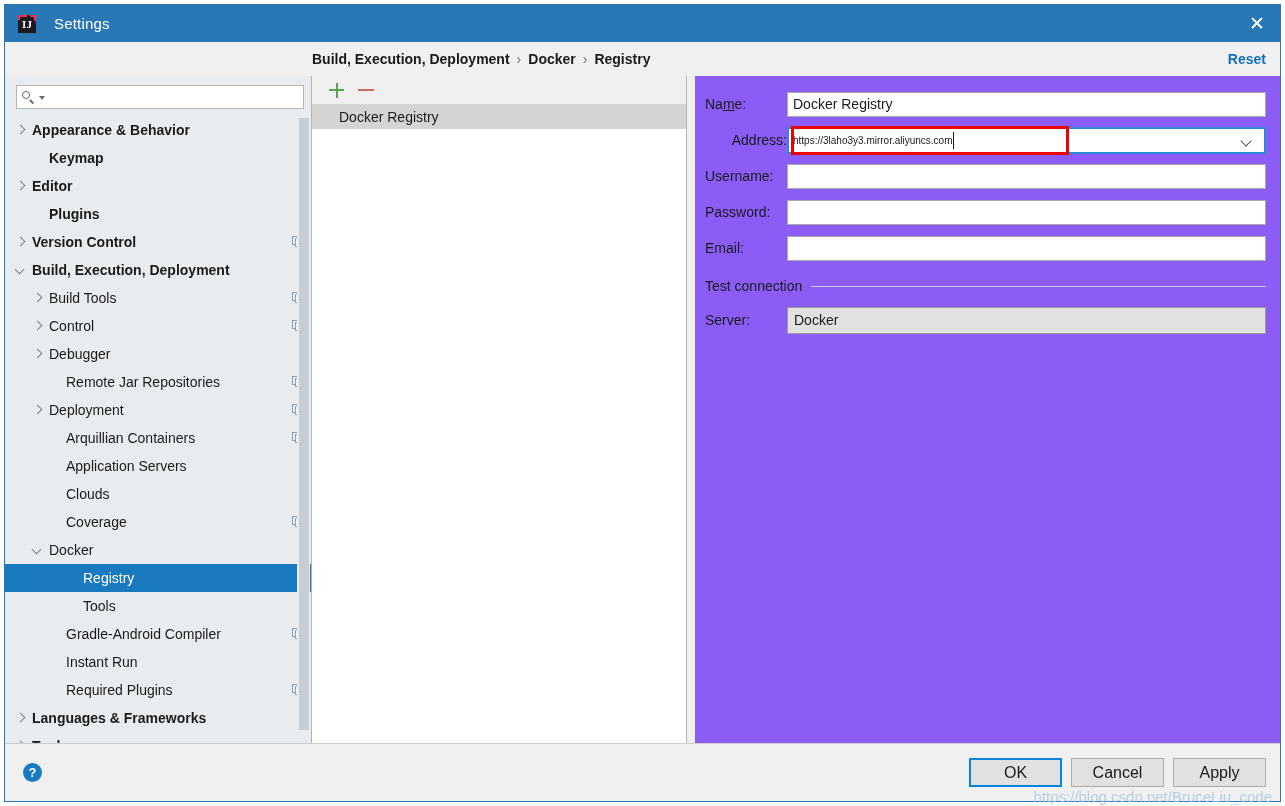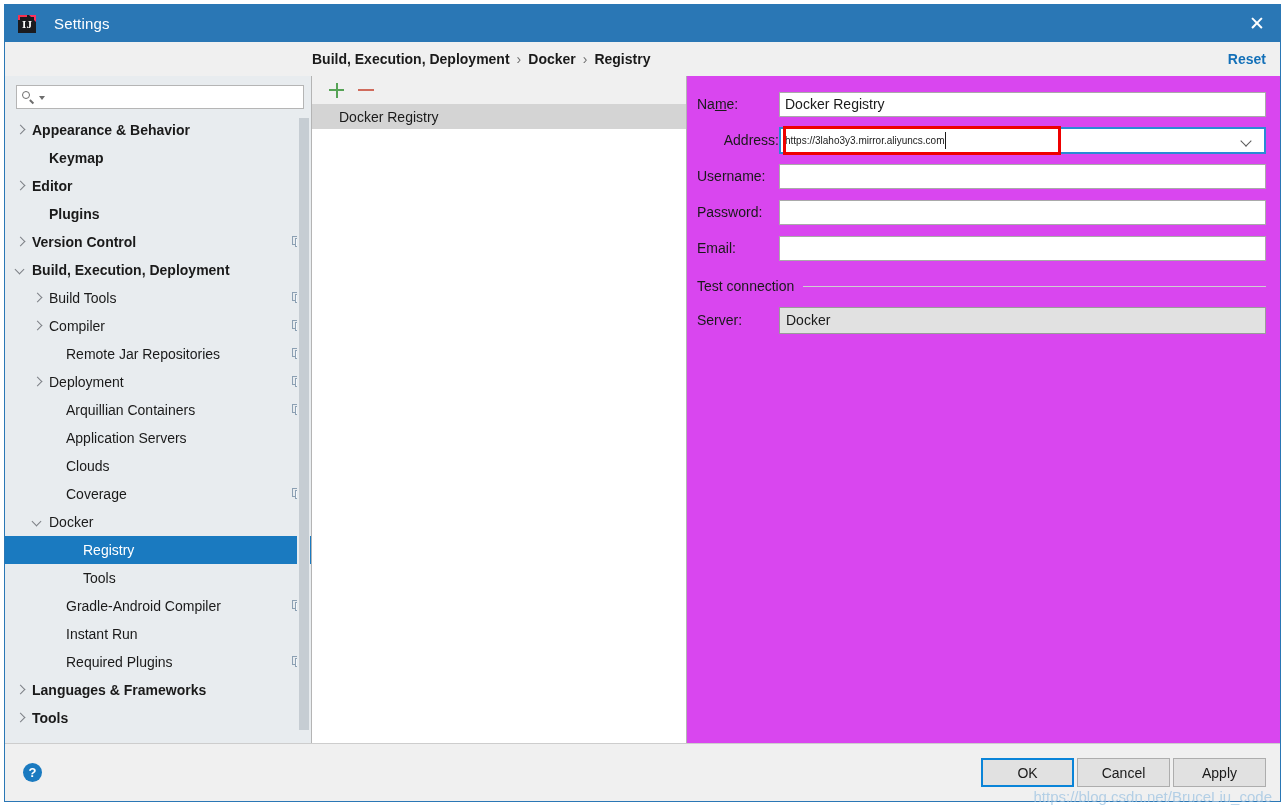--- a/index.html
+++ b/index.html
@@ -260,24 +260,25 @@
     display: flex;
     align-items: center;
     padding-left: 27px;
     font-size: 14px;
   }
   .list-row.selected-inactive { background: #d4d4d4; }
 
   
   #right-pane {
     flex: 1 1 auto;
-    background: #d946ef;
+    background: #8b5cf6;
     padding: 10px 14px 0 10px;
     min-width: 0;
     position: relative;
+    margin-left: 8px;
   }
   .form-row {
     display: flex;
     align-items: center;
     height: 36px;
   }
   .form-label {
     width: 82px;
     flex: 0 0 82px;
     font-size: 14px;
@@ -387,23 +388,23 @@
     cursor: default;
     flex: 0 0 auto;
   }
   #footer-spacer { flex: 1 1 auto; }
   .dlg-btn {
     min-width: 93px;
     height: 29px;
     background: #e1e1e1;
     border: 1px solid #adadad;
     font-family: "Liberation Sans", sans-serif;
-    font-size: 14px;
+    font-size: 16px;
     color: #1a1a1a;
-    margin-left: 3px;
+    margin-left: 9px;
     cursor: default;
     display: flex;
     align-items: center;
     justify-content: center;
     box-sizing: border-box;
   }
   .dlg-btn.focused {
     border: 2px solid #0a84d8;
   }
 
@@ -532,22 +533,27 @@
               </div>
               <div class="tree-row">
                 <span style="width: 27px; flex: 0 0 27px;"></span>
                 <span class="arrow right"></span>
                 <span class="tree-label">Build Tools</span>
                 <span class="copy-badge"></span>
               </div>
               <div class="tree-row">
                 <span style="width: 27px; flex: 0 0 27px;"></span>
                 <span class="arrow right"></span>
-                <span class="tree-label">Compiler</span>
-                <span class="copy-badge"></span>
+                <span class="tree-label">Control</span>
+                <span class="copy-badge"></span>
+              </div>
+              <div class="tree-row">
+                <span style="width: 27px; flex: 0 0 27px;"></span>
+                <span class="arrow right"></span>
+                <span class="tree-label">Debugger</span>
               </div>
               <div class="tree-row">
                 <span style="width: 44px; flex: 0 0 44px;"></span>
                 <span class="arrow"></span>
                 <span class="tree-label">Remote Jar Repositories</span>
                 <span class="copy-badge"></span>
               </div>
               <div class="tree-row">
                 <span style="width: 27px; flex: 0 0 27px;"></span>
                 <span class="arrow right"></span>

